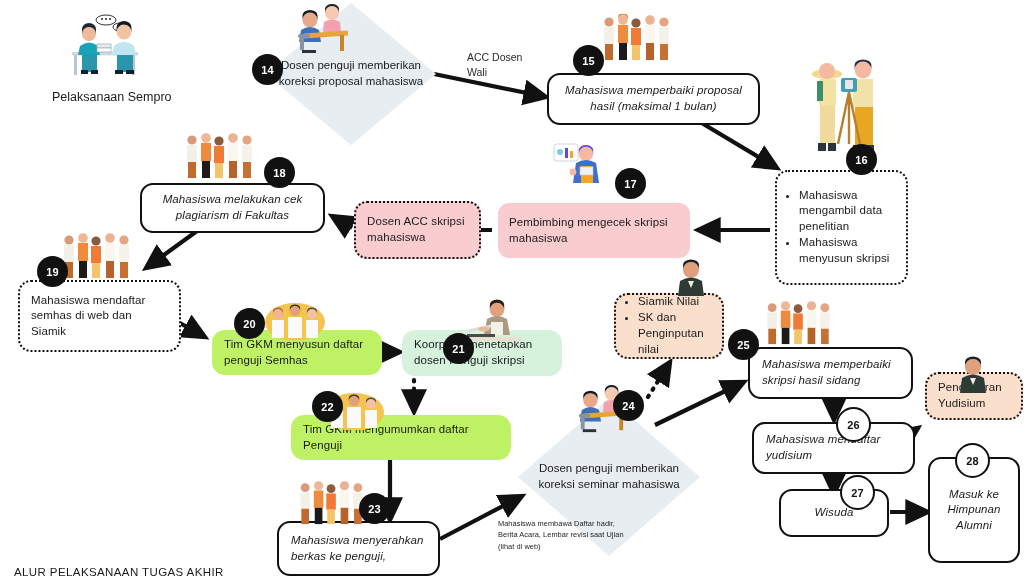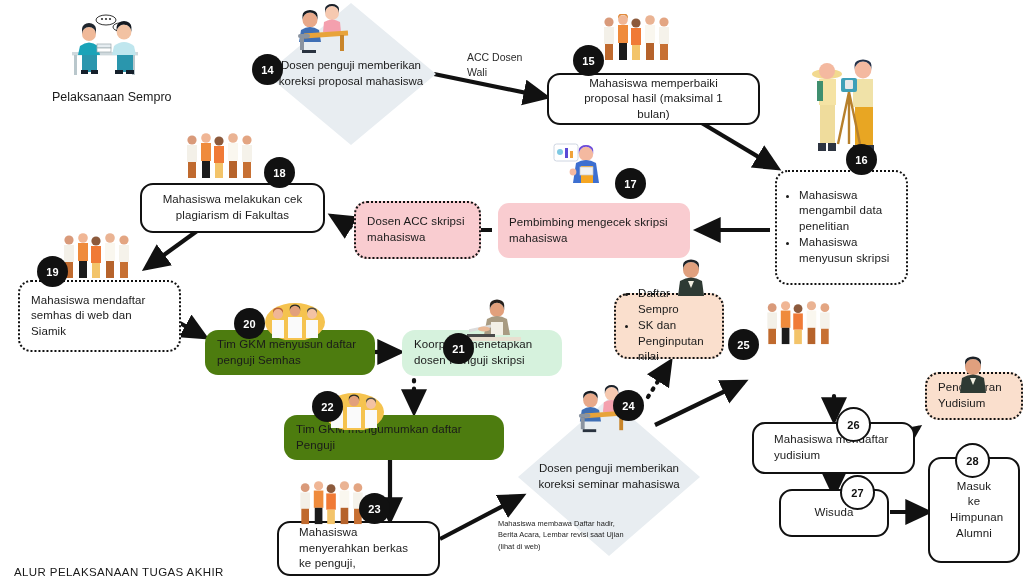--- a/index.html
+++ b/index.html
@@ -6,25 +6,25 @@
   body{width:1024px;height:576px;overflow:hidden;font-family:"Liberation Sans",sans-serif;color:#1a1a1a;}
   #stage{position:relative;width:1024px;height:576px;background:#fff;}
 
   
   #wires{position:absolute;left:0;top:0;width:1024px;height:576px;pointer-events:none;}
 
   
   .node{position:absolute;box-sizing:border-box;display:flex;align-items:center;
         justify-content:flex-start;font-size:11.5px;line-height:1.35;letter-spacing:.1px;}
   .node .txt{display:block;width:100%;}
-  .n-white{background:#fff;border:2.2px solid #111;border-radius:13px;padding:8px 20px;}
+  .n-white{background:#fff;border:2.2px solid #111;border-radius:13px;padding:8px 12px;font-style:italic;}
   .n-dotted{background:#fff;border:2.4px dotted #111;border-radius:13px;padding:8px 11px;}
   .n-pink{background:#f9ccd0;border-radius:11px;padding:8px 11px;align-items:center;}
   .n-pink-dot{background:#f9ccd0;border:2.4px dotted #111;border-radius:13px;padding:8px 11px;}
-  .n-yellow{background:#4d7c0f;border-radius:13px;padding:8px 12px;}
+  .n-yellow{background:#bef264;border-radius:13px;padding:8px 12px;margin-left:7px;}
   .n-green{background:#d6f2dd;border-radius:13px;padding:8px 12px;}
   .n-peach-dot{background:#fadfcd;border:2.4px dotted #111;border-radius:14px;padding:8px 11px;}
   .ctr{justify-content:center;text-align:center;}
 
   
   .diamond{position:absolute;background:#e8edf1;
            clip-path:polygon(50% 0%,100% 50%,50% 100%,0% 50%);
            display:flex;align-items:center;justify-content:center;}
   .diamond .txt{text-align:center;font-size:11.5px;line-height:1.38;padding:0 10px;}
 
@@ -388,25 +388,28 @@
     <span class="txt">Dosen penguji memberikan koreksi seminar mahasiswa</span>
   </div>
   <div class="badge b-dark" style="left:613px;top:390px;">24</div>
 
   <div class="tiny" style="left:498px;top:518px;width:215px;white-space:pre-line;">Mahasiswa membawa Daftar hadir,
 Berita Acara, Lembar revisi saat Ujian
 (lihat di web)</div>
 
   <div class="node n-peach-dot" style="left:614px;top:293px;width:110px;height:66px;align-items:center;">
     <ul class="bul">
-      <li>Daftar Sempro</li>
+      <li>Siamik Nilai</li>
       <li>SK dan Penginputan nilai</li>
     </ul>
   </div>
 
+  <div class="node n-white" style="left:748px;top:347px;width:165px;height:52px;">
+    <span class="txt">Mahasiswa memperbaiki skripsi hasil sidang</span>
+  </div>
   <div class="badge b-dark" style="left:728px;top:329px;">25</div>
 
   <div class="node n-peach-dot" style="left:925px;top:372px;width:98px;height:48px;">
     <span class="txt">Pendaftaran Yudisium</span>
   </div>
 
   <div class="node n-white" style="left:752px;top:422px;width:163px;height:52px;">
     <span class="txt">Mahasiswa mendaftar yudisium</span>
   </div>
   <div class="badge b-light" style="left:836px;top:407px;">26</div>

